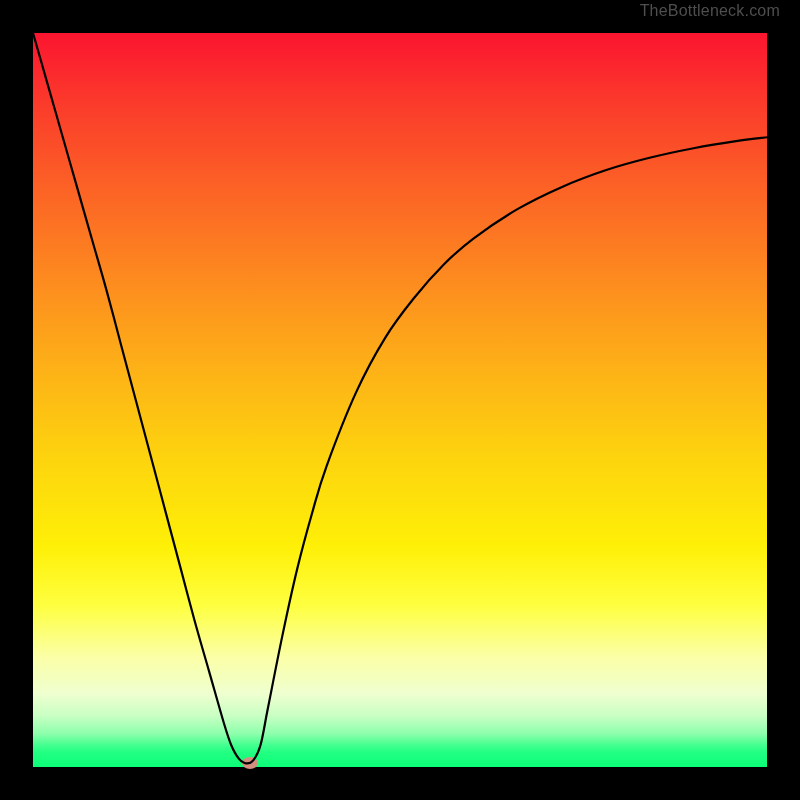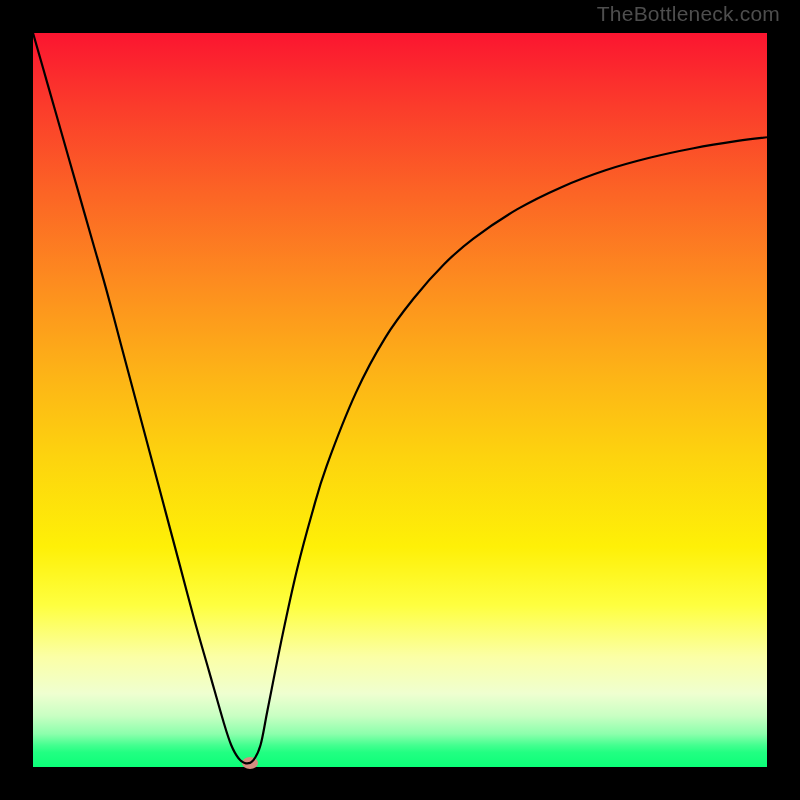--- a/index.html
+++ b/index.html
@@ -15,21 +15,21 @@
     position: relative;
     width: 800px;
     height: 800px;
     background: #000;
   }
   .watermark {
     position: absolute;
     top: 2px;
     right: 20px;
     color: #4e4e4e;
-    font-size: 21px;
+    font-size: 16px;
     font-weight: 400;
     letter-spacing: 0.2px;
     z-index: 5;
     user-select: none;
   }
   .plot-area {
     position: absolute;
     left: 33px;
     top: 33px;
     width: 734px;

